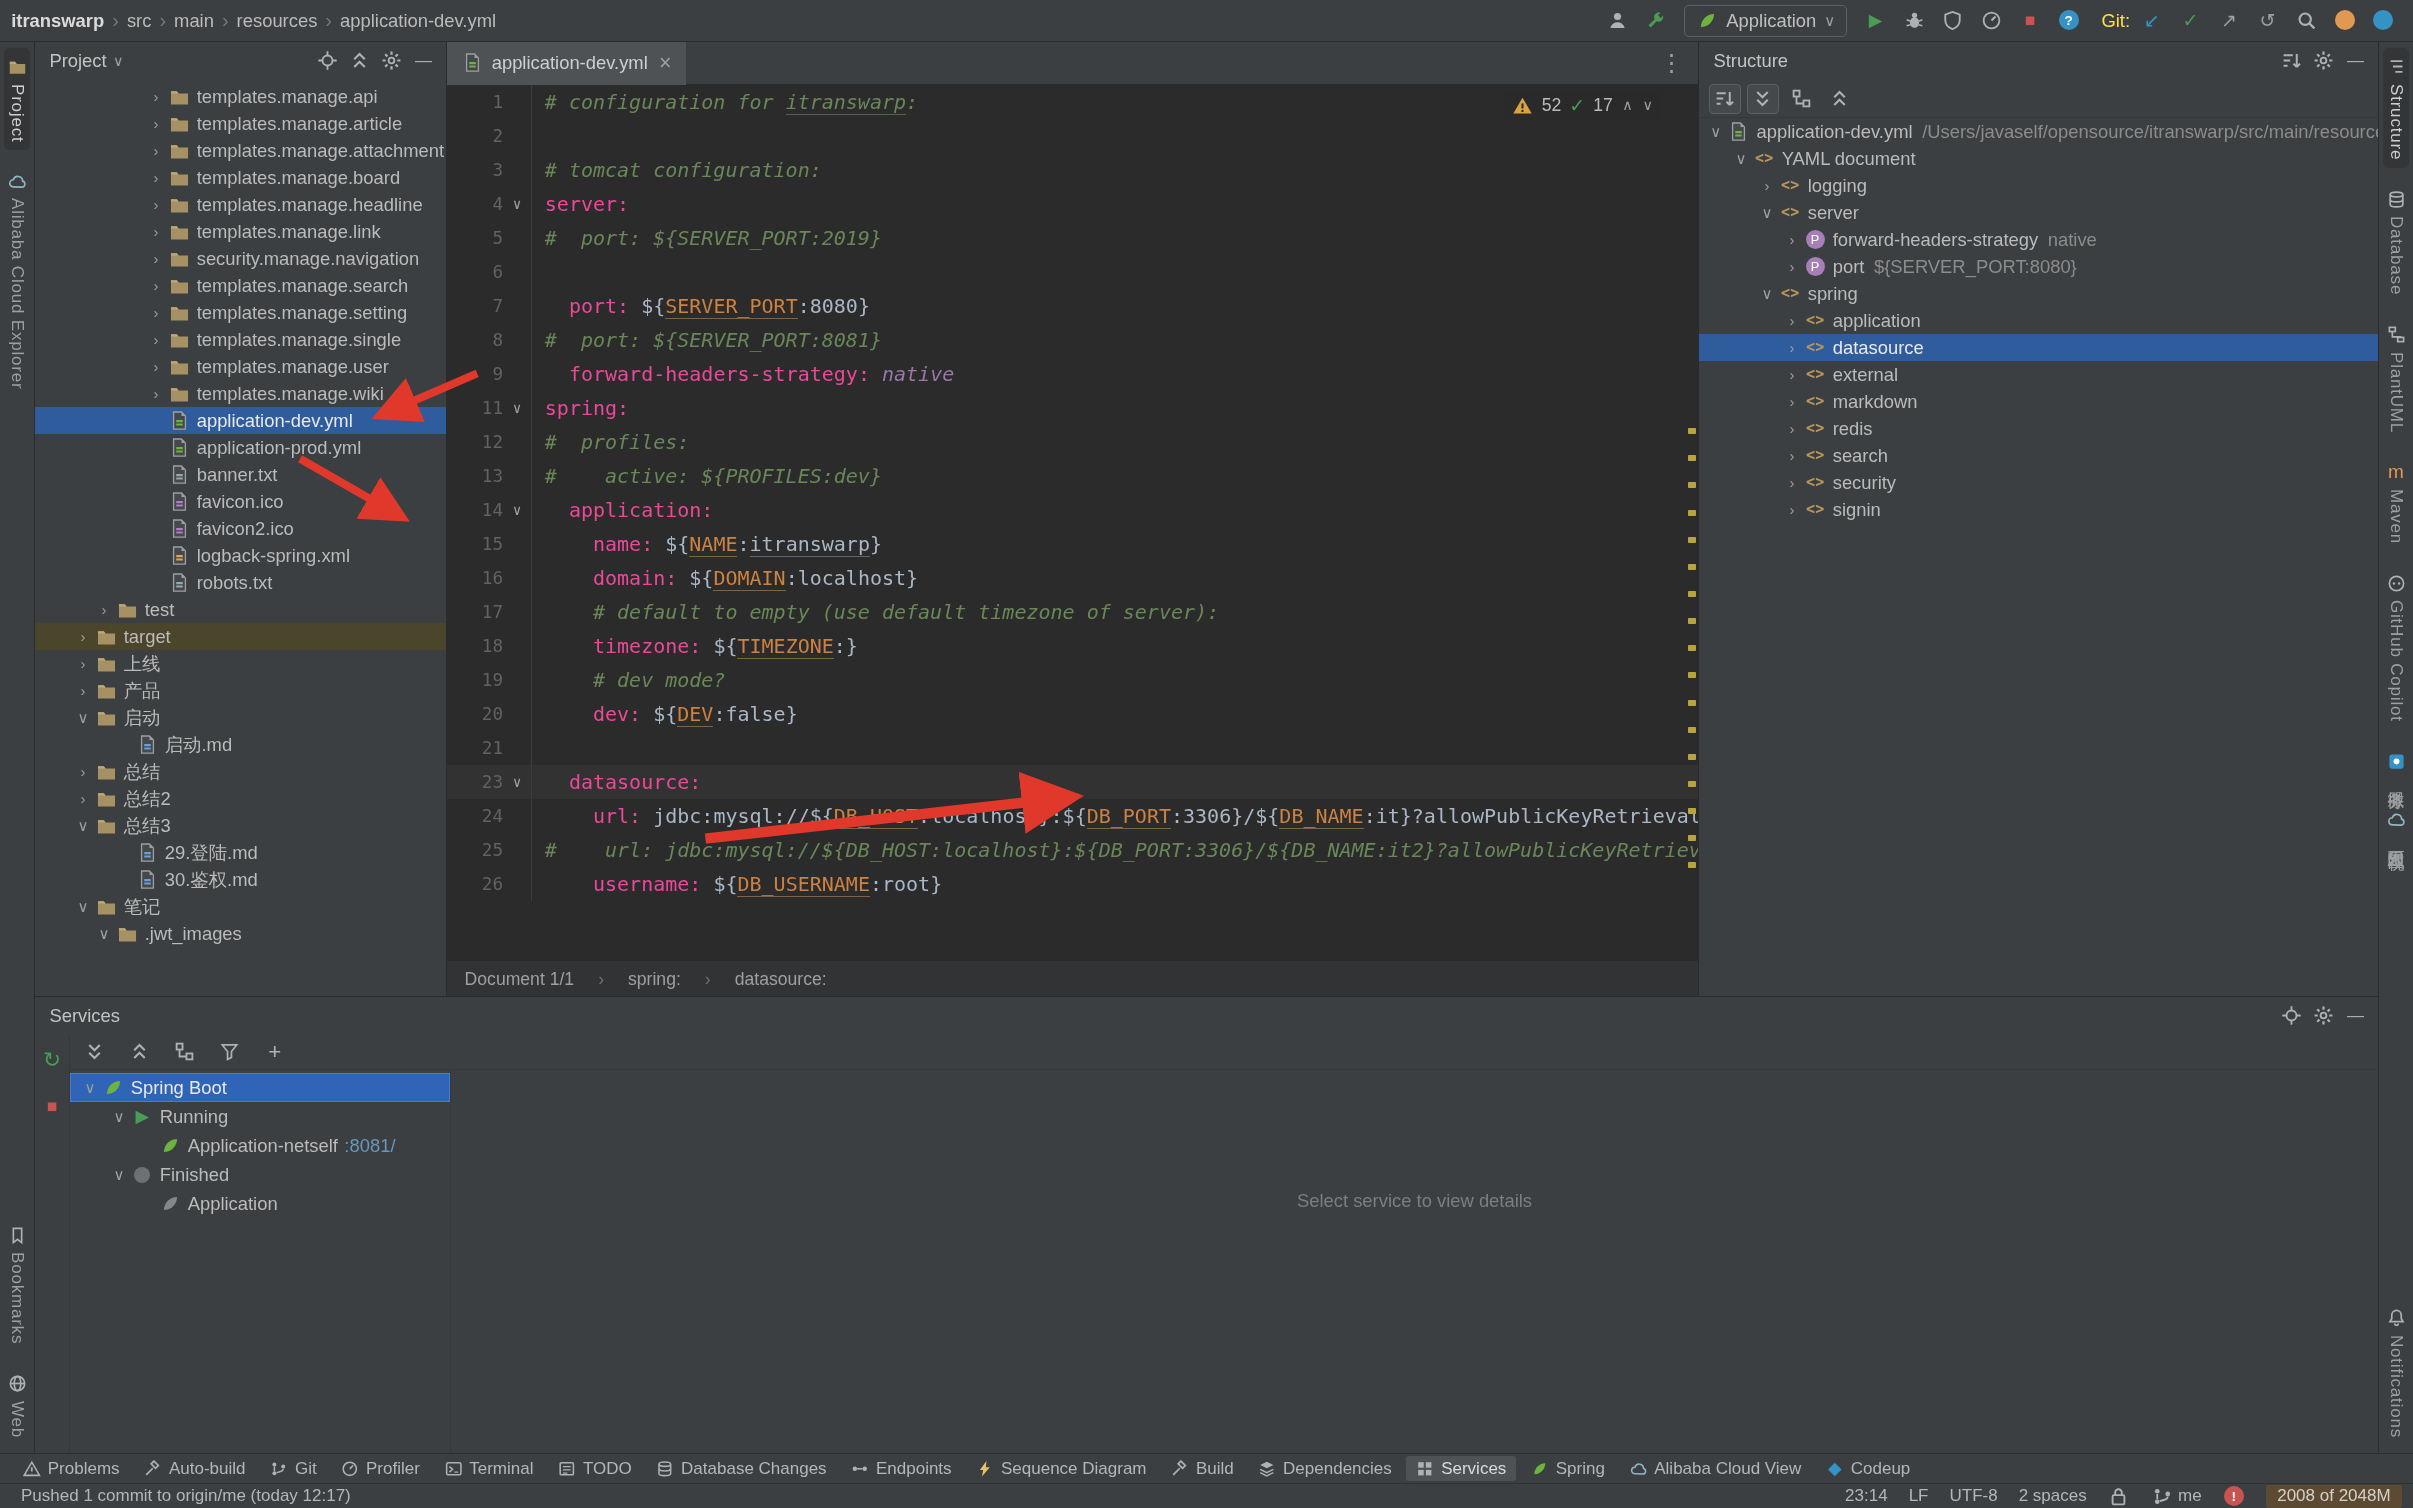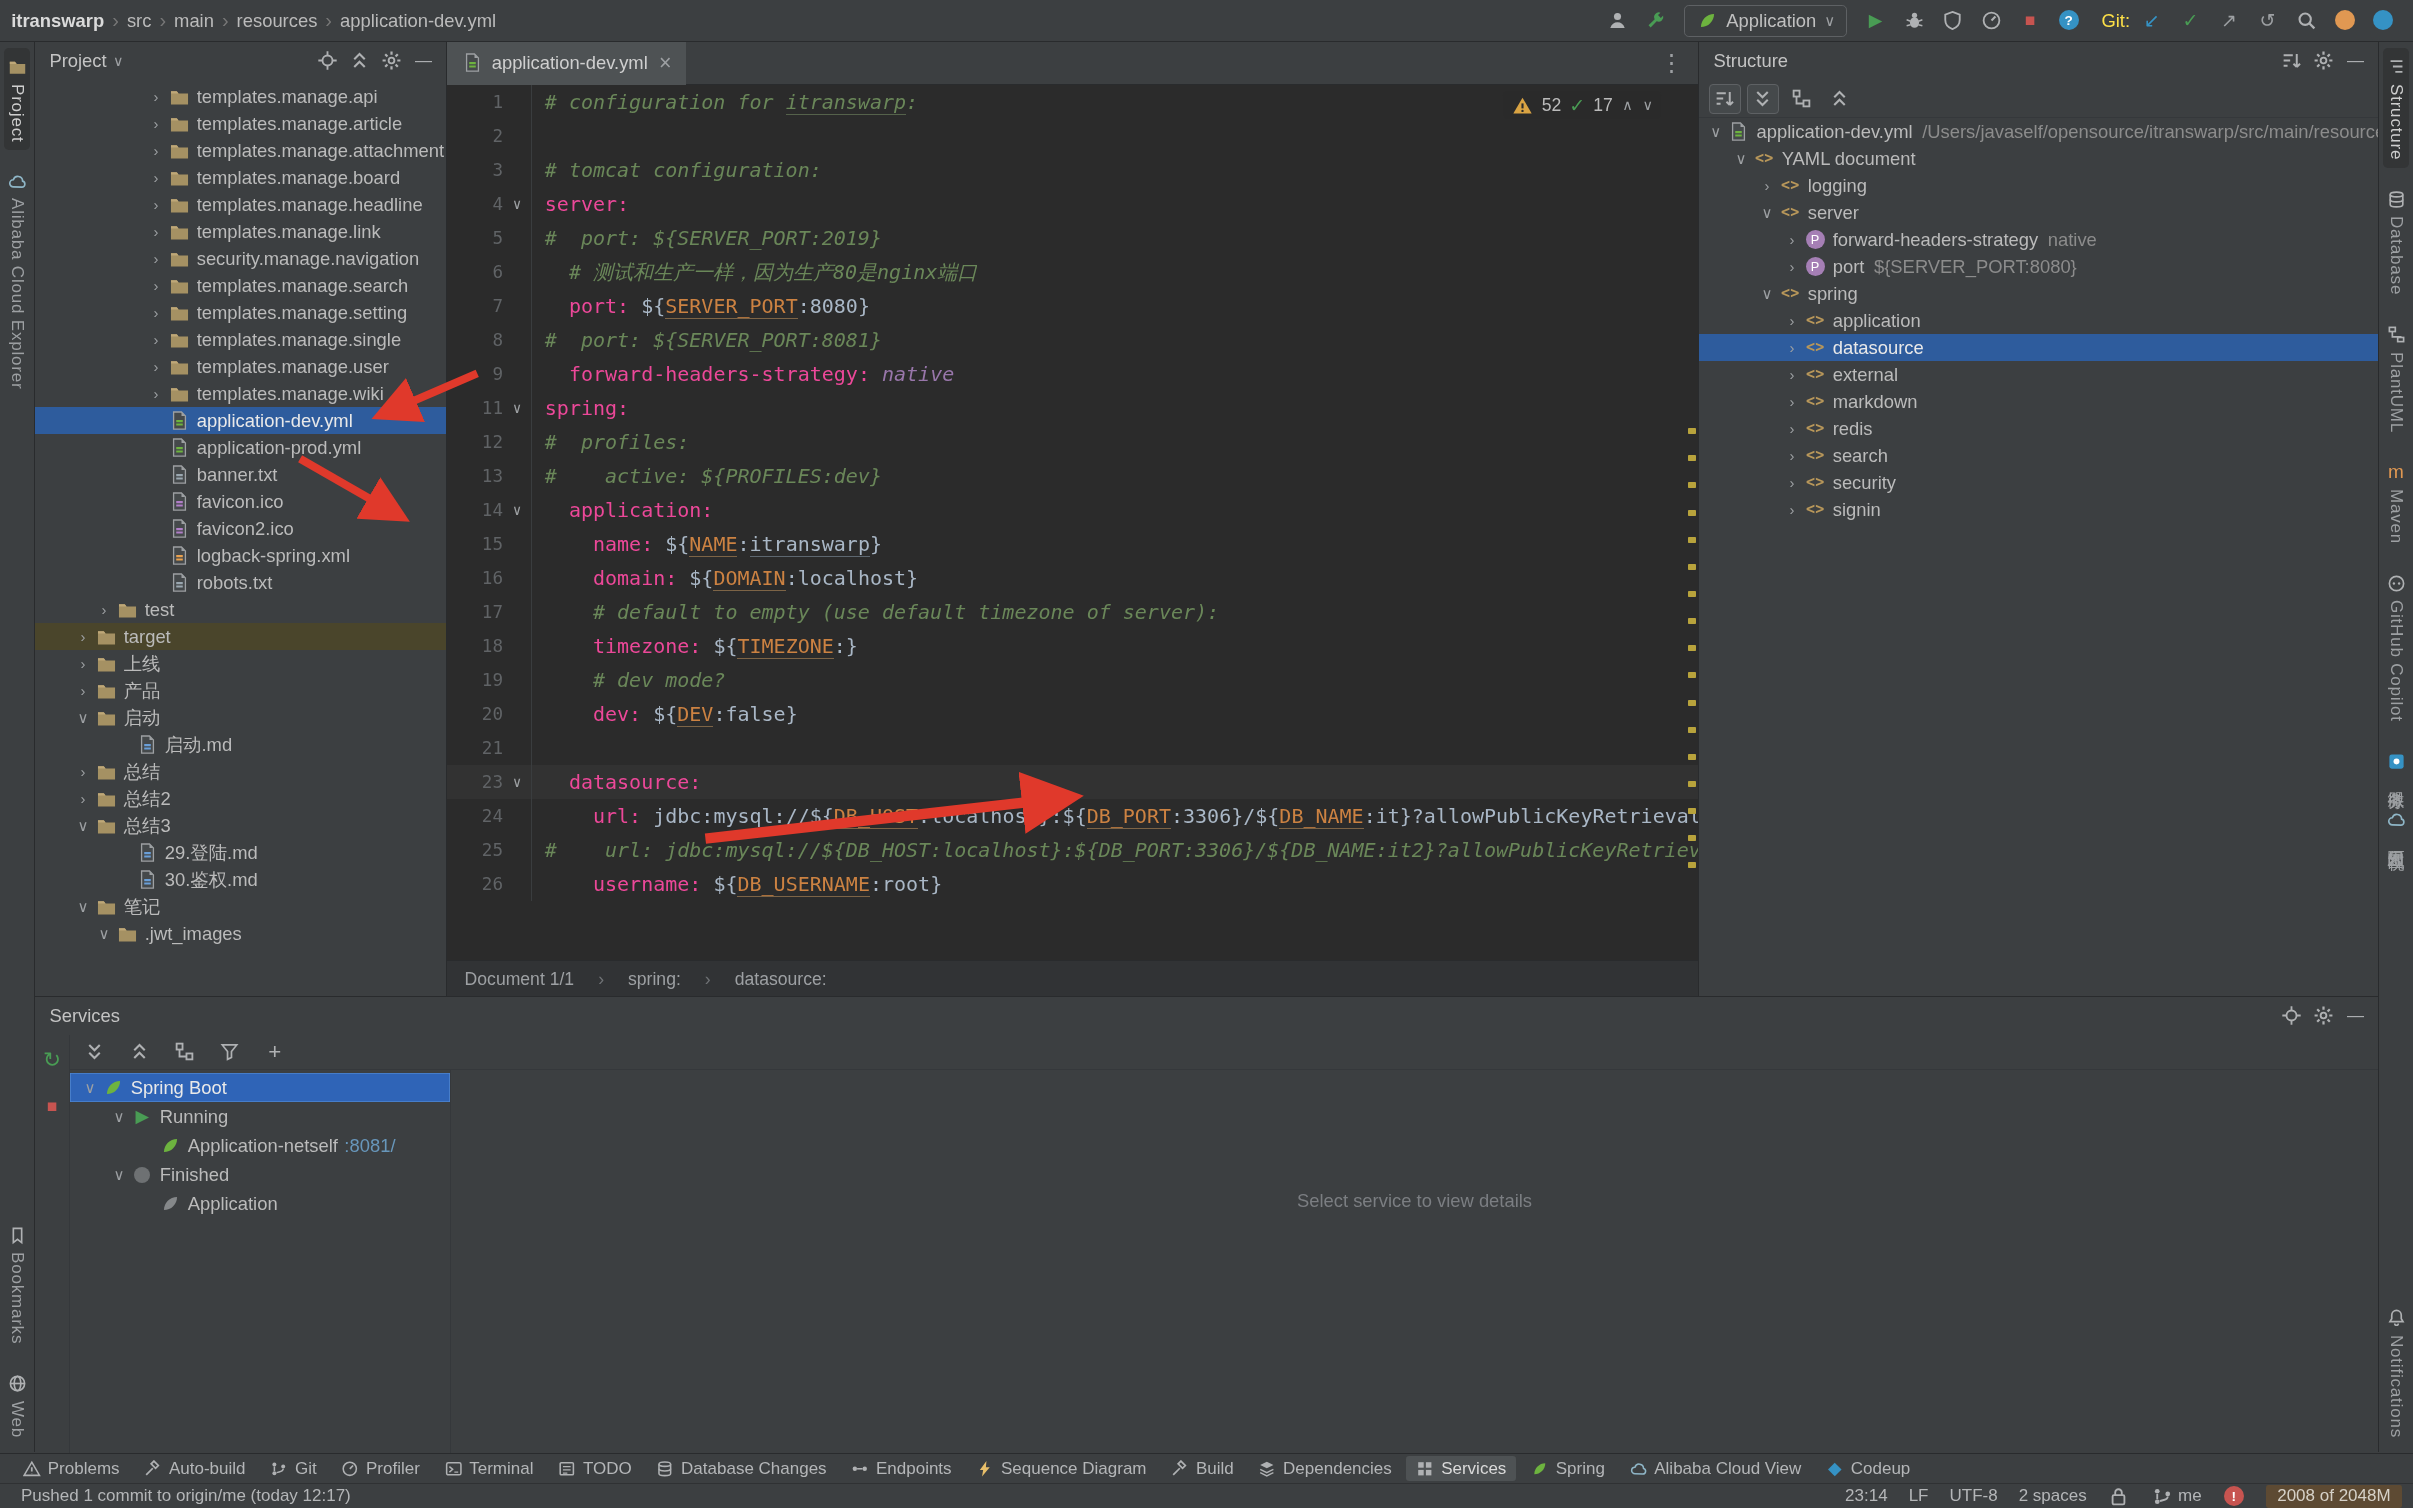--- a/index.html
+++ b/index.html
@@ -749,21 +749,21 @@
     </div>
     <span class="tabs-more">⋮</span>
   </div>
   <div id="code-area">
     <div id="code-lines">
         <div class="cl"><span class="ln">1</span><span class="fold"></span><span class="ct"><span class="c"># configuration for </span><span class="cu">itranswarp</span><span class="c">:</span></span></div>
         <div class="cl"><span class="ln">2</span><span class="fold"></span><span class="ct"></span></div>
         <div class="cl"><span class="ln">3</span><span class="fold"></span><span class="ct"><span class="c"># tomcat configuration:</span></span></div>
         <div class="cl"><span class="ln">4</span><span class="fold">∨</span><span class="ct"><span class="k">server:</span></span></div>
         <div class="cl"><span class="ln">5</span><span class="fold"></span><span class="ct"><span class="c">#  port: ${SERVER_PORT:2019}</span></span></div>
-        <div class="cl"><span class="ln">6</span><span class="fold"></span><span class="ct"><span class="c">  # 测试和生产一样，因为生产80是nginx端口</span></span></div>
+        <div class="cl"><span class="ln">6</span><span class="fold"></span></div>
         <div class="cl"><span class="ln">7</span><span class="fold"></span><span class="ct"><span class="p">  </span><span class="k">port:</span><span class="p"> ${</span><span class="v">SERVER_PORT</span><span class="p">:8080}</span></span></div>
         <div class="cl"><span class="ln">8</span><span class="fold"></span><span class="ct"><span class="c">#  port: ${SERVER_PORT:8081}</span></span></div>
         <div class="cl"><span class="ln">9</span><span class="fold"></span><span class="ct"><span class="p">  </span><span class="k">forward-headers-strategy:</span><span class="p"> </span><span class="m">native</span></span></div>
         <div class="cl"><span class="ln">11</span><span class="fold">∨</span><span class="ct"><span class="k">spring:</span></span></div>
         <div class="cl"><span class="ln">12</span><span class="fold"></span><span class="ct"><span class="c">#  profiles:</span></span></div>
         <div class="cl"><span class="ln">13</span><span class="fold"></span><span class="ct"><span class="c">#    active: ${PROFILES:dev}</span></span></div>
         <div class="cl"><span class="ln">14</span><span class="fold">∨</span><span class="ct"><span class="p">  </span><span class="k">application:</span></span></div>
         <div class="cl"><span class="ln">15</span><span class="fold"></span><span class="ct"><span class="p">    </span><span class="k">name:</span><span class="p"> ${</span><span class="v">NAME</span><span class="p">:</span><span class="u">itranswarp</span><span class="p">}</span></span></div>
         <div class="cl"><span class="ln">16</span><span class="fold"></span><span class="ct"><span class="p">    </span><span class="k">domain:</span><span class="p"> ${</span><span class="v">DOMAIN</span><span class="p">:localhost}</span></span></div>
         <div class="cl"><span class="ln">17</span><span class="fold"></span><span class="ct"><span class="c">    # default to empty (use default timezone of server):</span></span></div>

